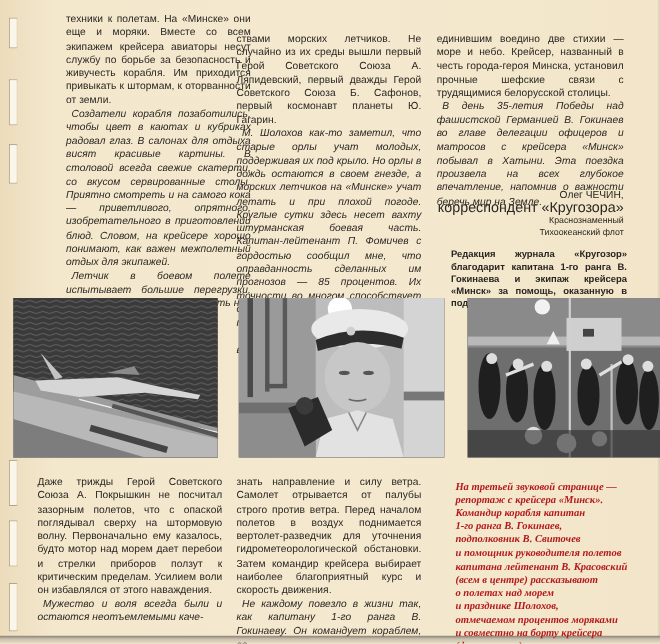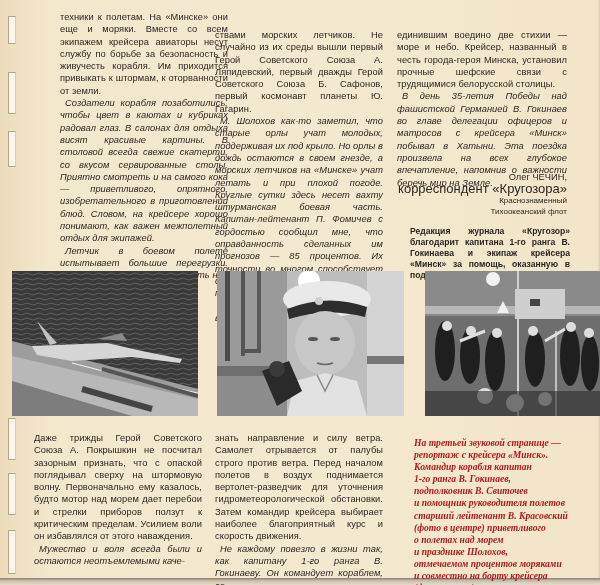--- a/index.html
+++ b/index.html
@@ -194,36 +194,36 @@
       <circle cx="120" cy="128" r="7"></circle>
     </g>
     <path d="M72 42 L78 30 L84 42 Z" fill="#f0f0f0"></path>
     <path d="M35 70 L60 60" stroke="#e0e0e0" stroke-width="3"></path>
     <path d="M120 70 L140 58" stroke="#e0e0e0" stroke-width="3"></path>
     <rect x="0" y="120" width="175" height="25" fill="#2b2b2b" opacity="0.6"></rect>
   </svg>
 </div>
 
 <div class="col col-4">
-  <p>Даже трижды Герой Советского Союза А. Покрышкин не посчитал зазорным признать, что с опаской поглядывал сверху на штормовую волну. Первоначально ему казалось, будто мотор над морем дает перебои и стрелки приборов ползут к критическим пределам. Усилием воли он избавлялся от этого наваждения.</p>
+  <p>Даже трижды Герой Советского Союза А. Покрышкин не посчитал зазорным полетов, что с опаской поглядывал сверху на штормовую волну. Первоначально ему казалось, будто мотор над морем дает перебои и стрелки приборов ползут к критическим пределам. Усилием воли он избавлялся от этого наваждения.</p>
   <p class="indent">Мужество и воля всегда были и остаются неотъемлемыми каче-</p>
 </div>
 
 <div class="col col-5">
   <p>знать направление и силу ветра. Самолет отрывается от палубы строго против ветра. Перед началом полетов в воздух поднимается вертолет-разведчик для уточнения гидрометеорологической обстановки. Затем командир крейсера выбирает наиболее благоприятный курс и скорость движения.</p>
   <p class="indent">Не каждому повезло в жизни так, как капитану 1-го ранга В. Гокинаеву. Он командует кораблем, со-</p>
 </div>
 
 <div class="caption-red">
   <div>На третьей звуковой странице —</div>
   <div>репортаж с крейсера «Минск».</div>
   <div>Командир корабля капитан</div>
   <div>1-го ранга В. Гокинаев,</div>
   <div>подполковник В. Свиточев</div>
   <div>и помощник руководителя полетов</div>
-  <div>старший лейтенант В. Красовский</div>
-  <div>(фото в центре) приветливого</div>
+  <div>капитана лейтенант В. Красовский</div>
+  <div>(всем в центре) рассказывают</div>
   <div>о полетах над морем</div>
   <div>и празднике Шолохов,</div>
   <div>отмечаемом процентов моряками</div>
   <div>и совместно на борту крейсера</div>
   <div>(фото справа).</div>
 </div>
 
 </body></html>

